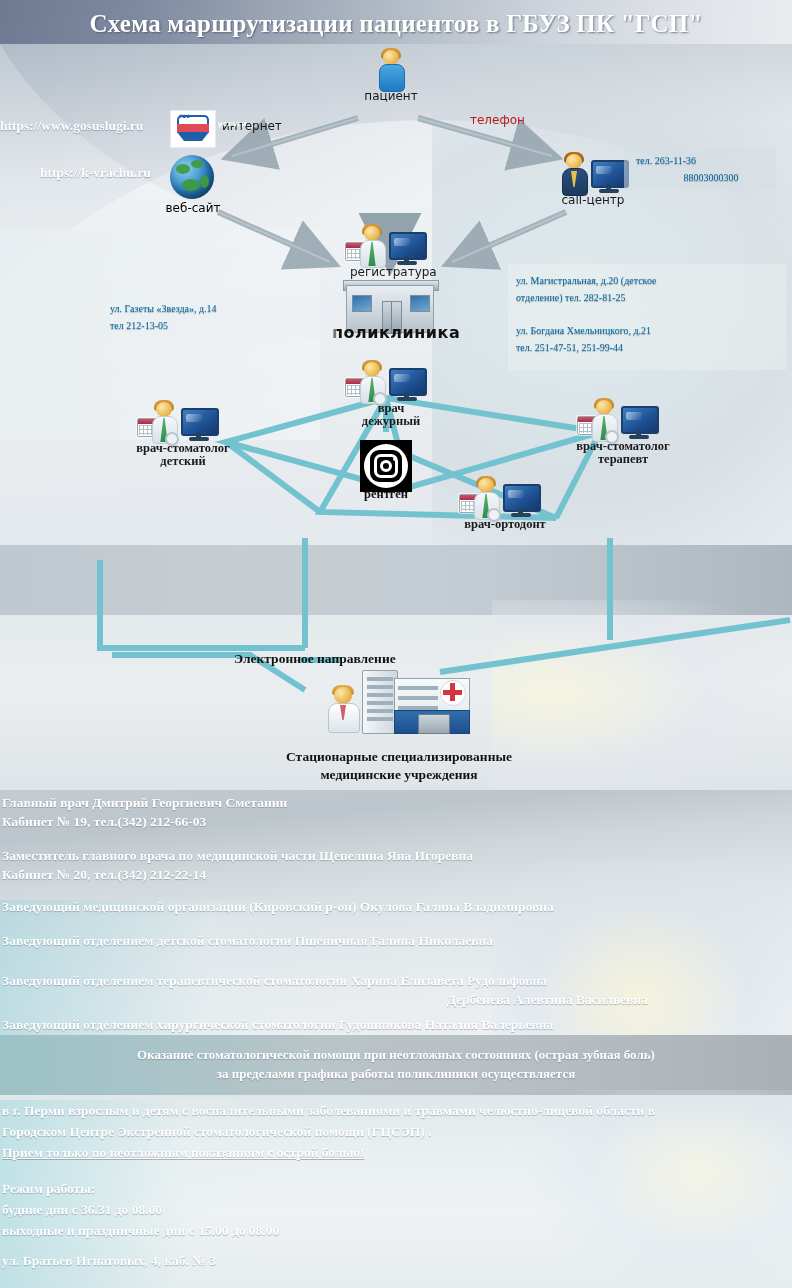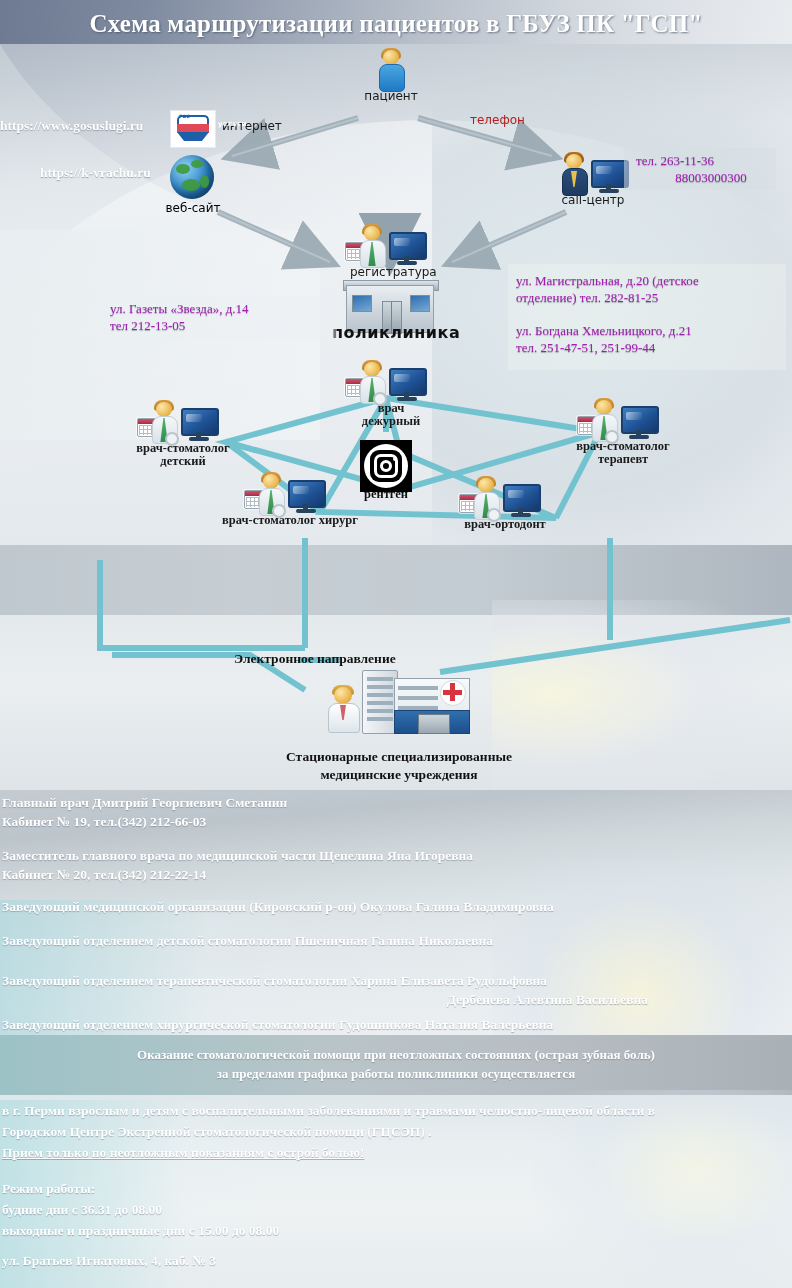--- a/index.html
+++ b/index.html
@@ -142,21 +142,21 @@
 
   
   .rentgen-icon{position:relative;width:52px;height:52px;background:#000;}
   .ri-ring{position:absolute;left:4px;top:4px;width:44px;height:44px;border-radius:50%;background:#fff;}
   .ri-hole{position:absolute;left:10px;top:10px;width:32px;height:32px;border-radius:9px;background:#000;}
   .ri-sq{position:absolute;left:14px;top:14px;width:24px;height:24px;border-radius:7px;border:3px solid #fff;box-sizing:border-box;}
   .ri-circ{position:absolute;left:20px;top:20px;width:12px;height:12px;border-radius:50%;border:3px solid #fff;box-sizing:border-box;}
   .ri-dot{position:absolute;left:33px;top:17px;width:4px;height:4px;border-radius:50%;background:#fff;}
 
   
-  .infobox{position:absolute;font-family:"Liberation Serif",serif;font-size:13px;color:#a21caf;line-height:17px;
+  .infobox{position:absolute;font-family:"Liberation Serif",serif;font-size:10px;color:#0369a1;line-height:17px;
     text-shadow:0 1px 1px rgba(70,80,95,.45);}
   .urltext{position:absolute;font-family:"Liberation Serif",serif;font-weight:bold;font-size:13.5px;color:#ffffff;
     text-shadow:0 1px 1px rgba(90,100,115,.5);white-space:nowrap;}
 
   .boxtint-a{position:absolute;left:102px;top:296px;width:235px;height:44px;background:rgba(235,240,243,.45);}
   .boxtint-b{position:absolute;left:508px;top:264px;width:278px;height:106px;background:rgba(238,242,240,.42);}
   .boxtint-c{position:absolute;left:624px;top:148px;width:152px;height:42px;background:rgba(214,222,228,.55);}
 
   
   .boldlabel{position:absolute;font-family:"Liberation Serif",serif;font-weight:bold;color:#111;white-space:nowrap;}
@@ -390,42 +390,20 @@
             <div class="m-glare"></div>
           </div>
           <div class="m-neck"></div>
           <div class="m-base"></div>
       </div>
     </div>
     <div class="cap serif">врач-стоматолог</div>
     <div class="cap serif">детский</div>
   </div>
 
-  <div class="node" style="left:206px;top:470px;width:168px;">
-    <div class="icons">
-      <div class="person">
-        <div class="calendar">
-            <div class="cal-grid"></div>
-          </div>
-        <div class="p-hair"></div>
-          <div class="p-head"></div>
-          <div class="p-body"></div>
-          <div class="p-coat"></div>
-        <div class="steth"></div>
-      </div>
-      <div class="monitor">
-        <div class="m-screen">
-            <div class="m-glare"></div>
-          </div>
-          <div class="m-neck"></div>
-          <div class="m-base"></div>
-      </div>
-    </div>
-    <div class="cap serif">врач-стоматолог хирург</div>
-  </div>
 
   <div class="rentgen-icon" style="position:absolute;left:360px;top:440px;">
     <div class="ri-ring"></div>
       <div class="ri-hole"></div>
       <div class="ri-sq"></div>
       <div class="ri-circ"></div>
       <div class="ri-dot"></div>
   </div>
   <div class="cap serif" style="position:absolute;left:348px;top:487px;width:76px;text-align:center;font-family:'Liberation Serif',serif;font-weight:bold;font-size:12.5px;color:#111;">рентген</div>
 

